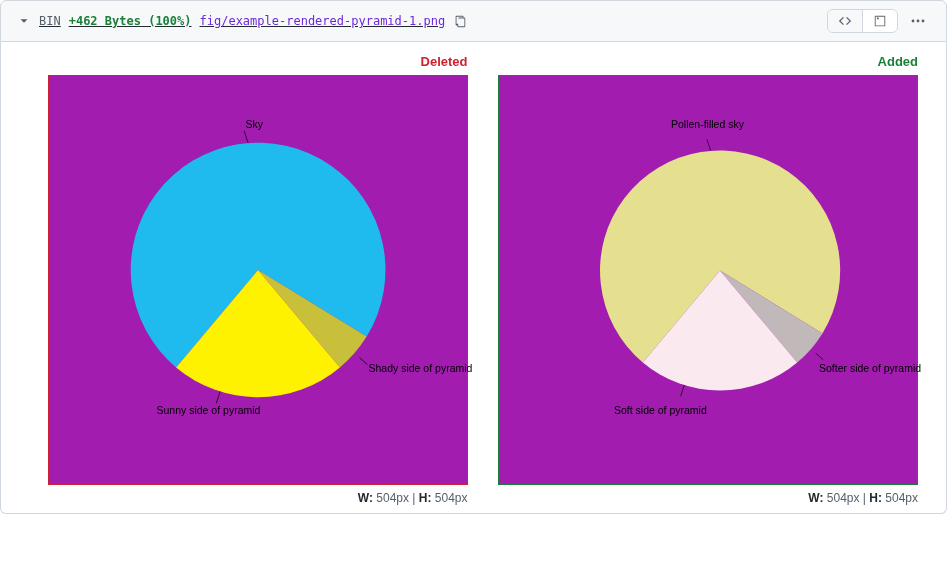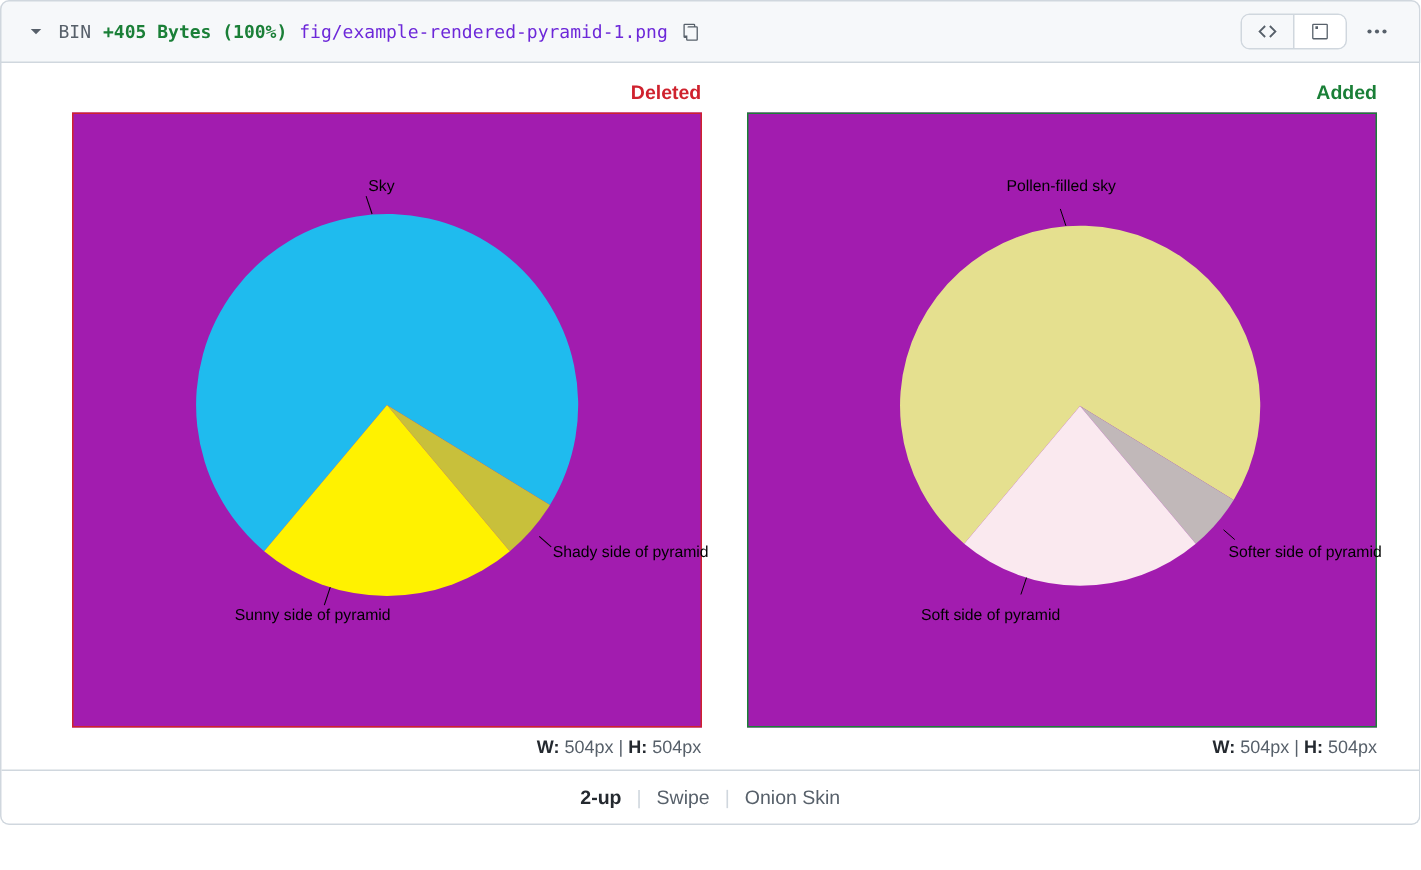--- a/index.html
+++ b/index.html
@@ -14,21 +14,21 @@
     }
     .file-header {
       display: flex;
       align-items: center;
       padding: 8px 16px;
       background: #f6f8fa;
       border: 1px solid #d0d7de;
       border-radius: 6px 6px 0 0;
       font-size: 12px;
     }
-    .file-header-left { display: flex; gap: 8px; flex: 1; }
+    .file-header-left { display: flex; gap: 8px; flex: 1; text-decoration: underline; }
     .chevron { cursor: pointer; display: inline-flex; }
     .mono { font-family: ui-monospace, SFMono-Regular, Menlo, monospace; }
     .bin-label { font-weight: 400; color: #57606a; }
     .diff-stat { color: #1a7f37; font-weight: 600; }
     .file-path { color: #6d28d9; }
     .copy-btn { cursor: pointer; display: inline-flex; color: #57606a; }
     .header-actions { display: flex; align-items: center; gap: 8px; }
     .toggle-group {
       display: flex;
       border: 1px solid #d0d7de;
@@ -94,21 +94,21 @@
 <body>
 
 <div class="file-header">
   <div class="file-header-left">
     <span class="chevron">
       <svg width="14" height="14" viewBox="0 0 16 16">
           <path fill="#57606a" d="M4 6l4 4 4-4z"></path>
         </svg>
     </span>
     <span class="mono bin-label">BIN</span>
-    <span class="mono diff-stat">+405 Bytes (100%)</span>
+    <span class="mono diff-stat">+462 Bytes (100%)</span>
     <span class="mono file-path">fig/example-rendered-pyramid-1.png</span>
     <span class="copy-btn">
       <svg width="14" height="14" viewBox="0 0 16 16">
           <path fill="currentColor" d="M4 2h7a1 1 0 011 1v1h1a1 1 0 011 1v9a1 1 0 01-1 1H6a1 1 0 01-1-1v-1H4a1 1 0 01-1-1V3a1 1 0 011-1zm1 9h1V5a1 1 0 011-1h4V3H4v8h1zm1-6v9h7V5H6z"></path>
         </svg>
     </span>
   </div>
   <div class="header-actions">
     <div class="toggle-group">
       <div class="toggle-btn">
@@ -174,16 +174,13 @@
         <div class="pie-label" style="left:320px; top:286px;">Softer side of pyramid</div>
         <div class="pie-label" style="left:115px; top:328px;">Soft side of pyramid</div>
       </div>
       <div class="dims">
         <b>W:</b> <span>504px</span><span> | </span><b>H:</b> <span>504px</span>
       </div>
     </div>
 
   </div>
 
-  <div class="tab-bar">
-    <span class="tab-item active">2-up</span><span class="tab-sep">|</span><span class="tab-item">Swipe</span><span class="tab-sep">|</span><span class="tab-item">Onion Skin</span>
-  </div>
 </div>
 
 </body></html>

